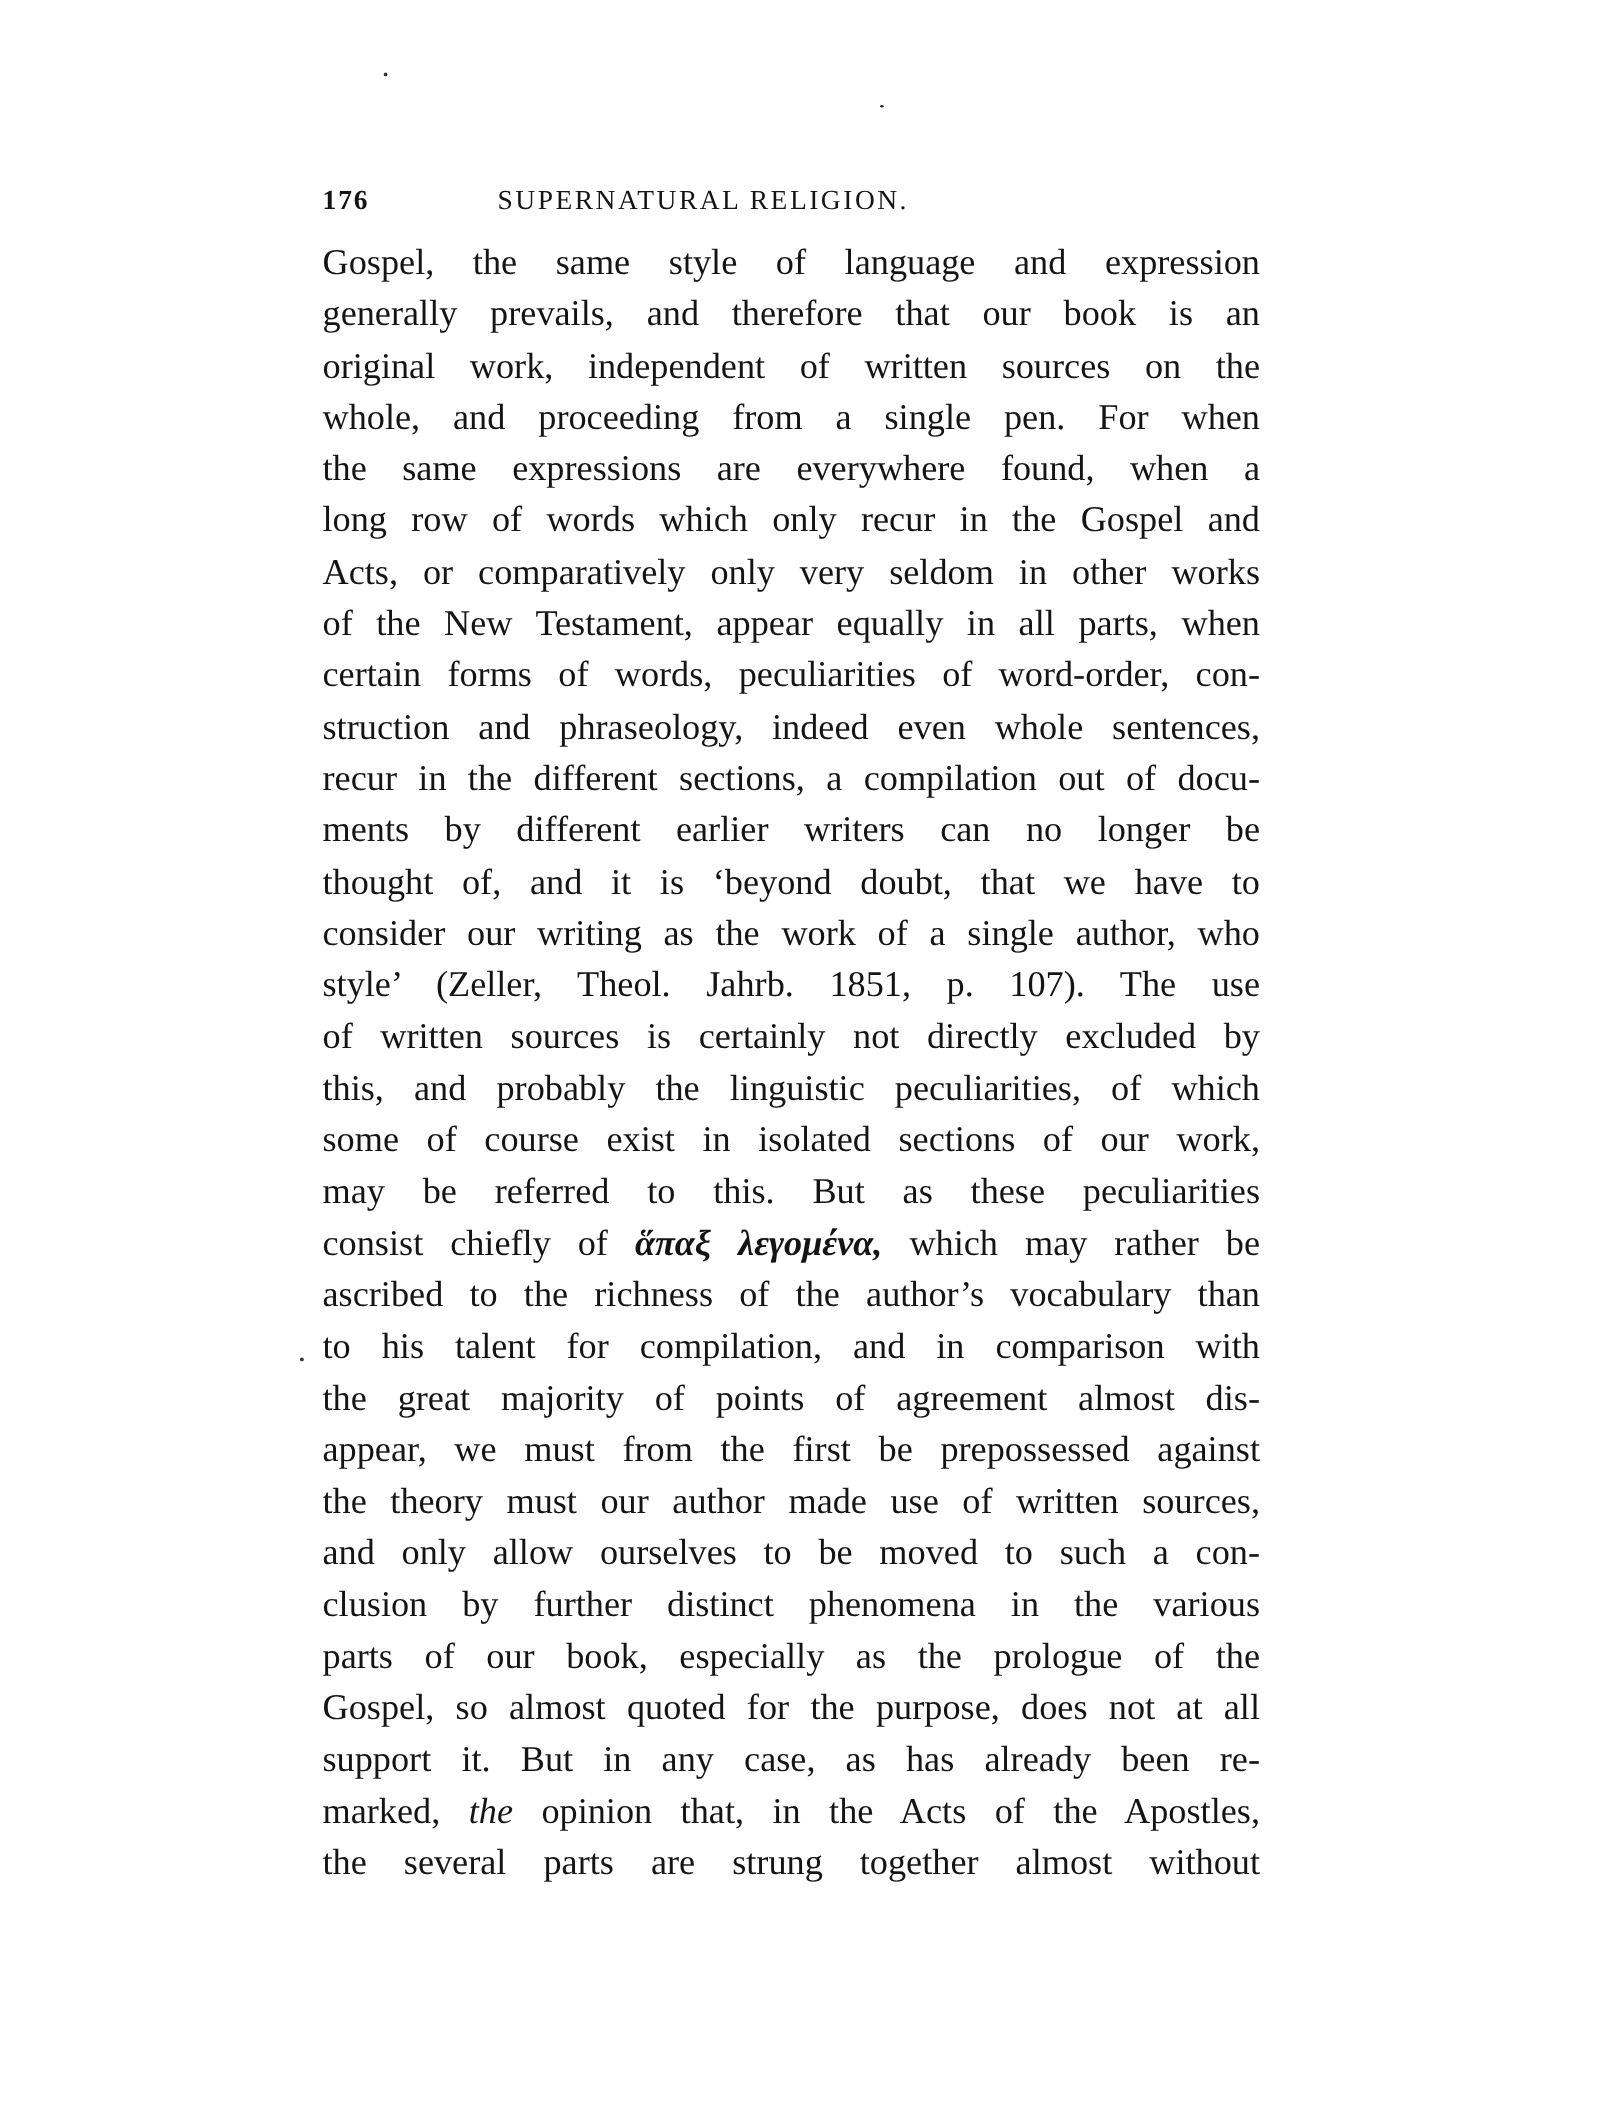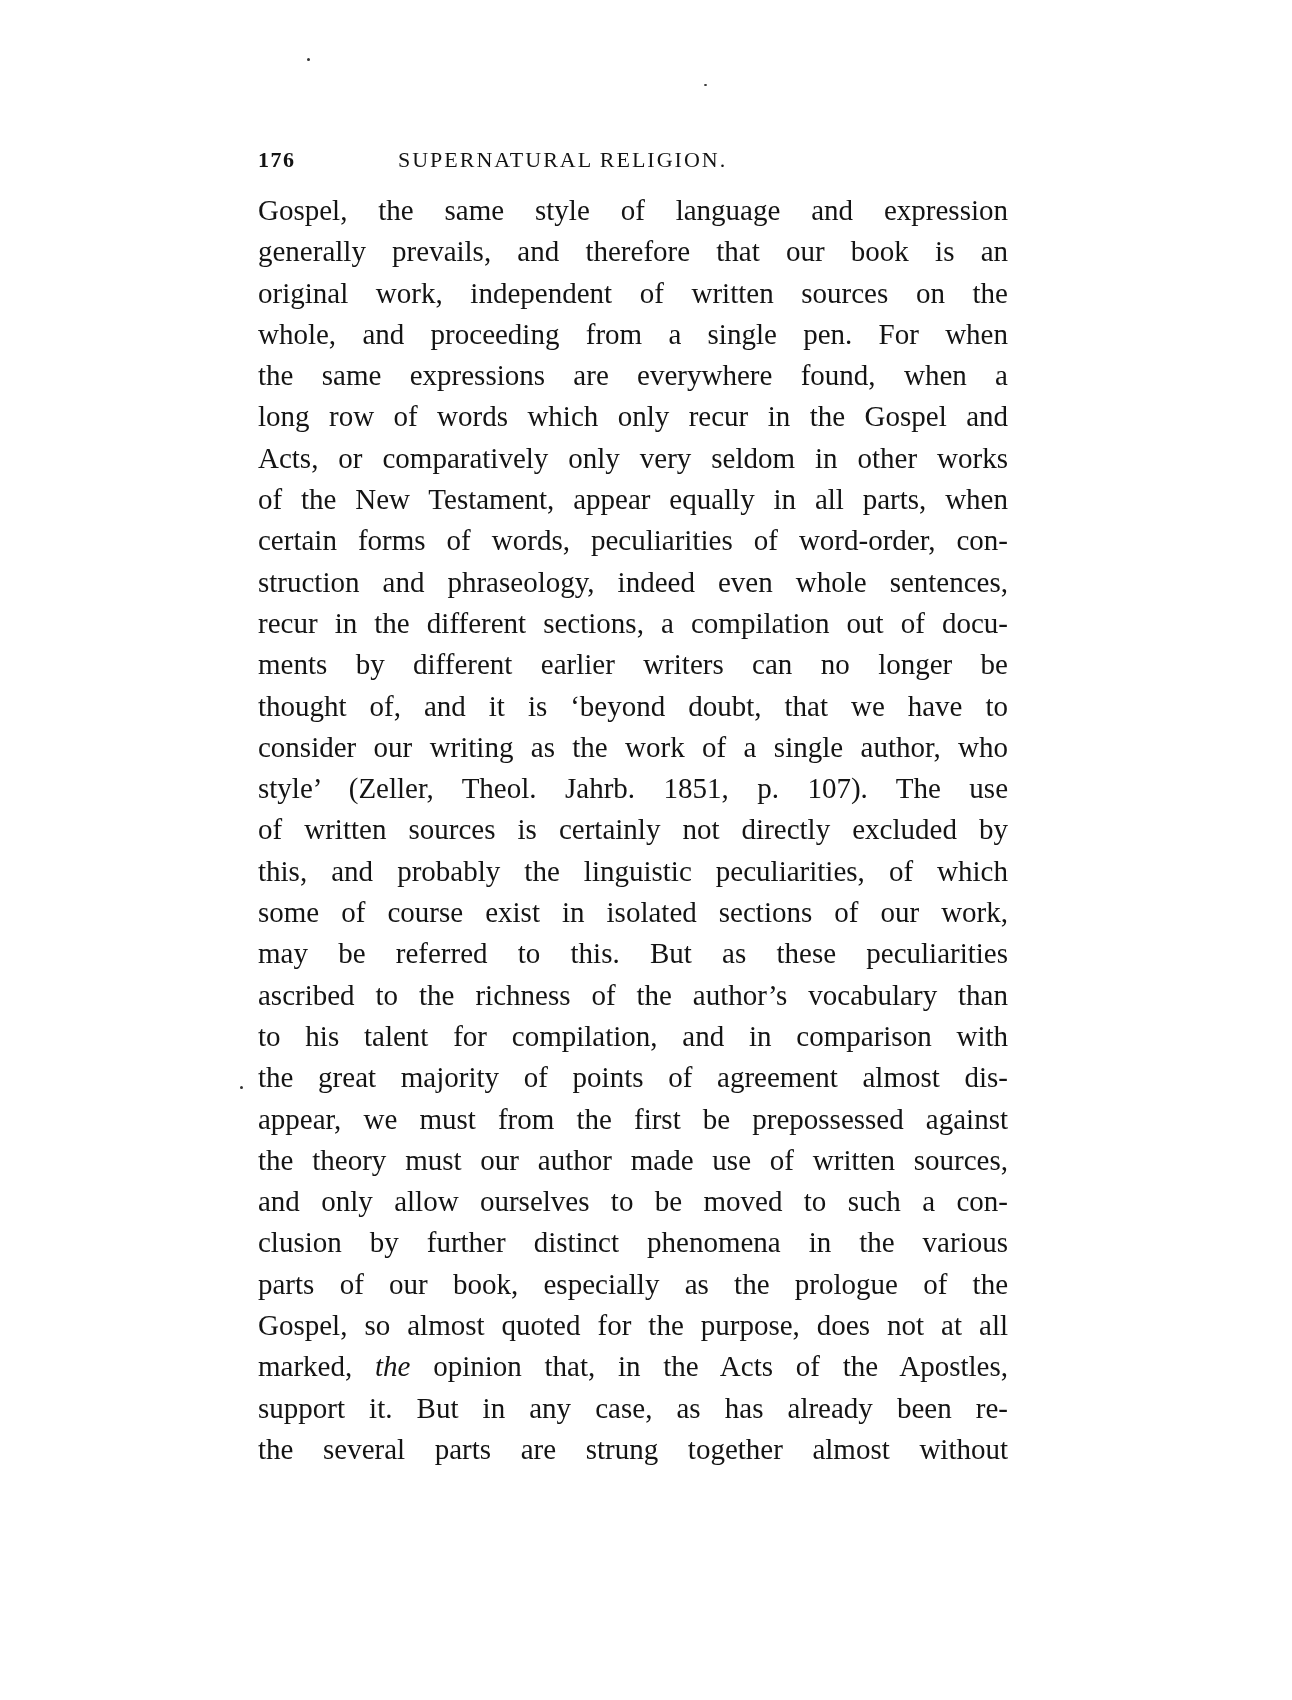--- a/index.html
+++ b/index.html
@@ -52,26 +52,27 @@
     <span class="line">struction and phraseology, indeed even whole sentences,</span>
     <span class="line">recur in the different sections, a compilation out of docu-</span>
     <span class="line">ments by different earlier writers can no longer be</span>
     <span class="line">thought of, and it is ‘beyond doubt, that we have to</span>
     <span class="line">consider our writing as the work of a single author, who</span>
     <span class="line">style’ (Zeller, Theol. Jahrb. 1851, p. 107). The use</span>
     <span class="line">of written sources is certainly not directly excluded by</span>
     <span class="line">this, and probably the linguistic peculiarities, of which</span>
     <span class="line">some of course exist in isolated sections of our work,</span>
     <span class="line">may be referred to this. But as these peculiarities</span>
+    <span class="line"><span>consist chiefly of </span><span class="greek">ἅπαξ λεγομένα,</span><span> which may rather be</span></span>
     <span class="line">ascribed to the richness of the author’s vocabulary than</span>
     <span class="line">to his talent for compilation, and in comparison with</span>
     <span class="line">the great majority of points of agreement almost dis-</span>
     <span class="line">appear, we must from the first be prepossessed against</span>
     <span class="line">the theory must our author made use of written sources,</span>
     <span class="line">and only allow ourselves to be moved to such a con-</span>
     <span class="line">clusion by further distinct phenomena in the various</span>
     <span class="line">parts of our book, especially as the prologue of the</span>
     <span class="line">Gospel, so almost quoted for the purpose, does not at all</span>
+    <span class="line">support it. But in any case, as has already been re-</span>
     <span class="line"><span>marked, </span><span class="ital">the</span><span> opinion that, in the Acts of the Apostles,</span></span>
-    <span class="line">support it. But in any case, as has already been re-</span>
     <span class="line last">the several parts are strung together almost without</span>
   </div>
 </div>
 
 </body></html>

